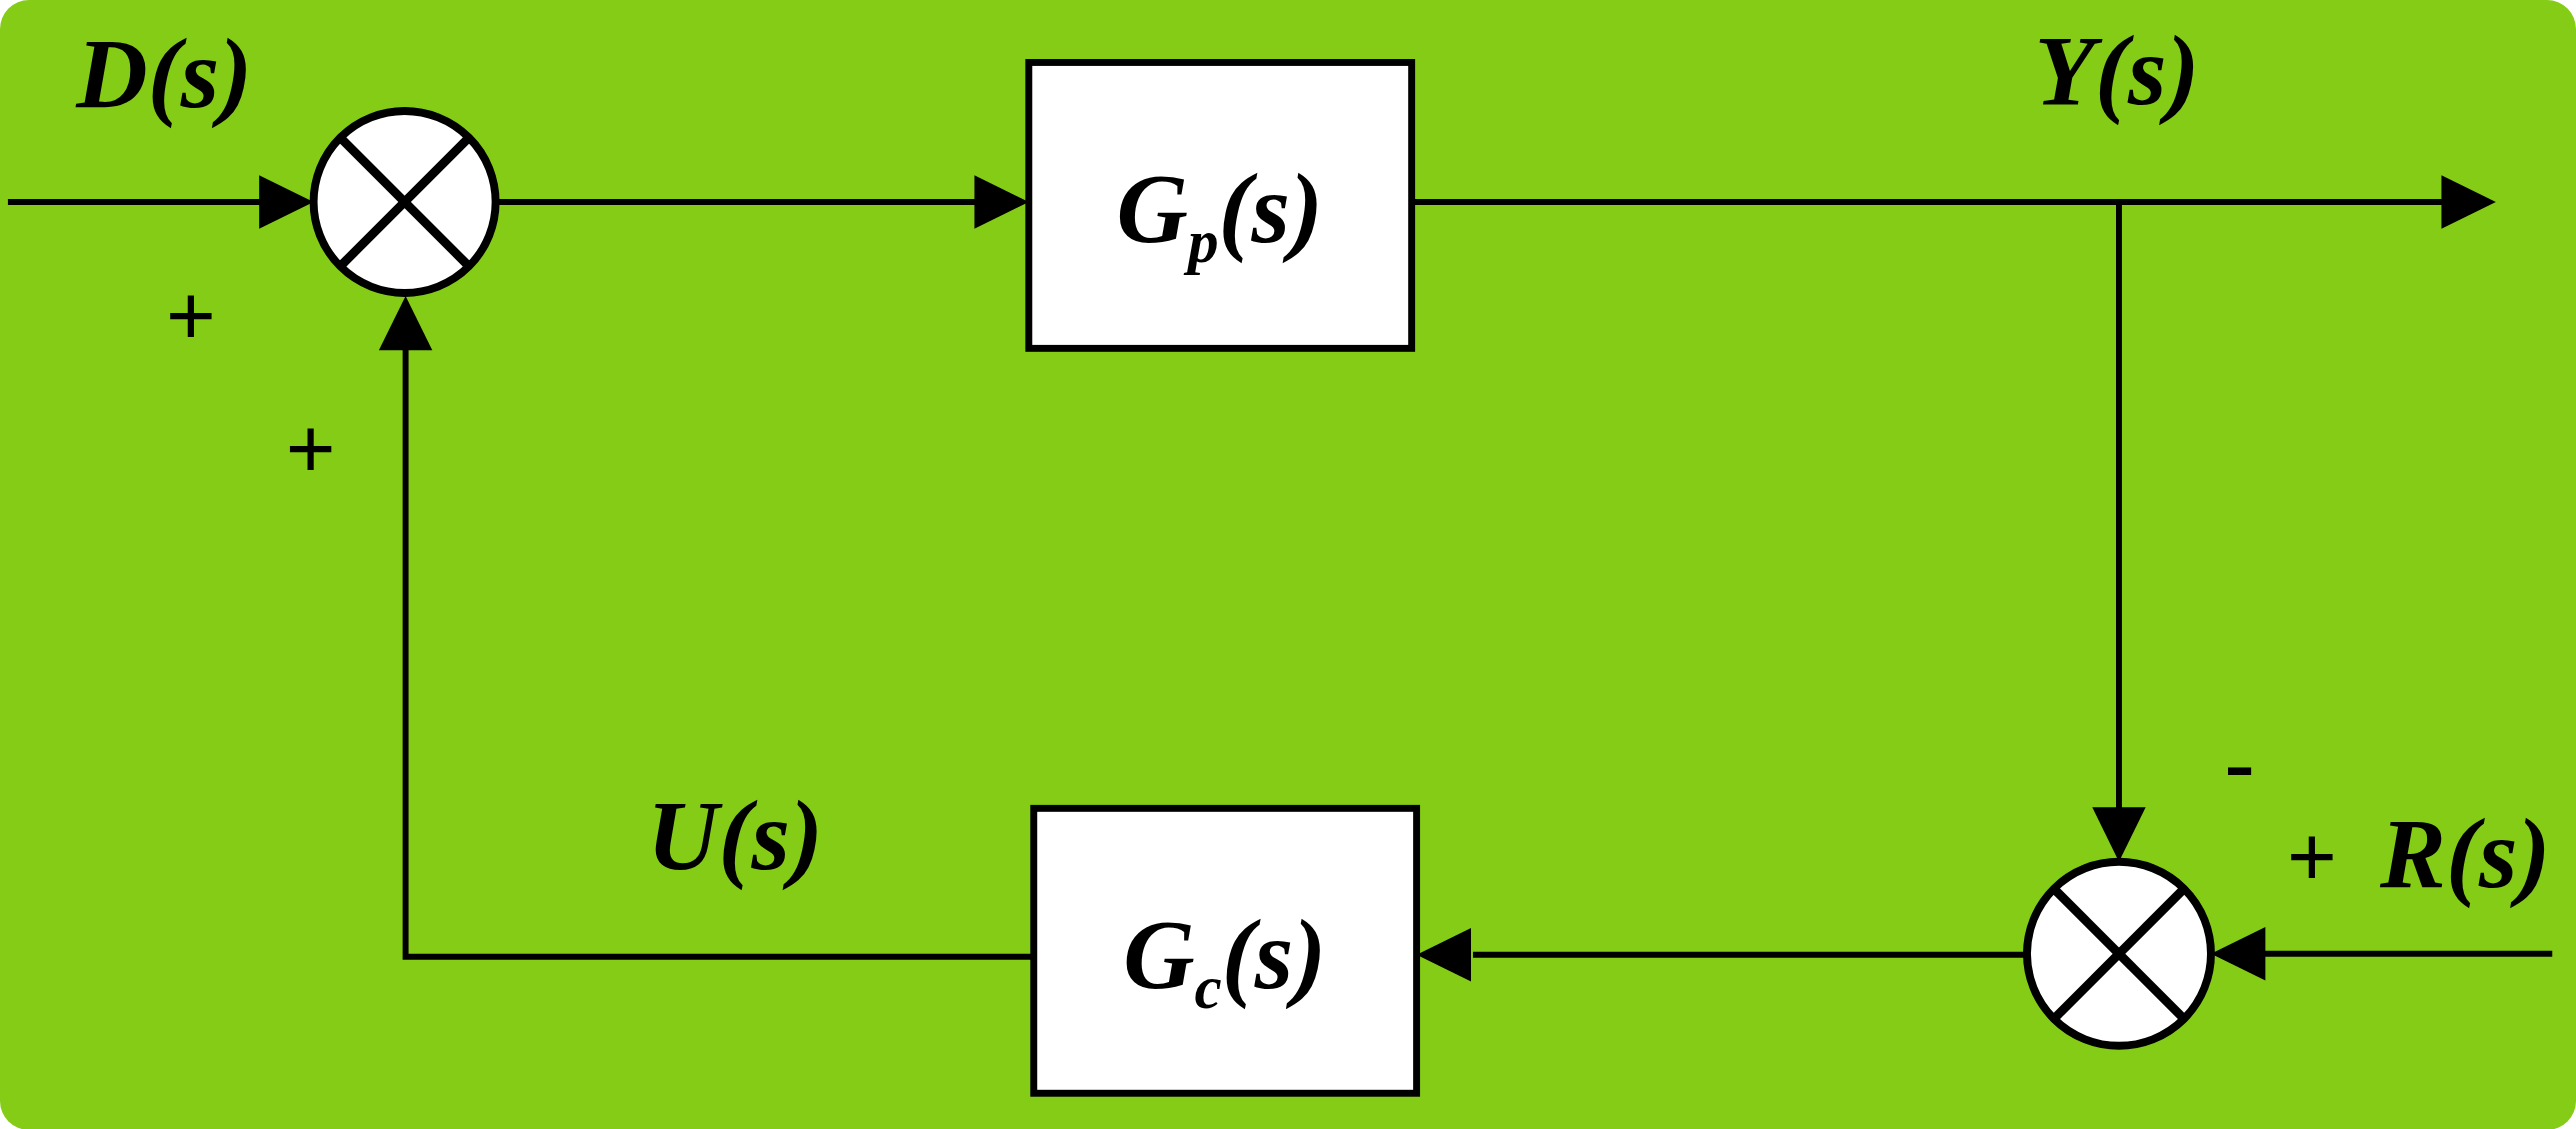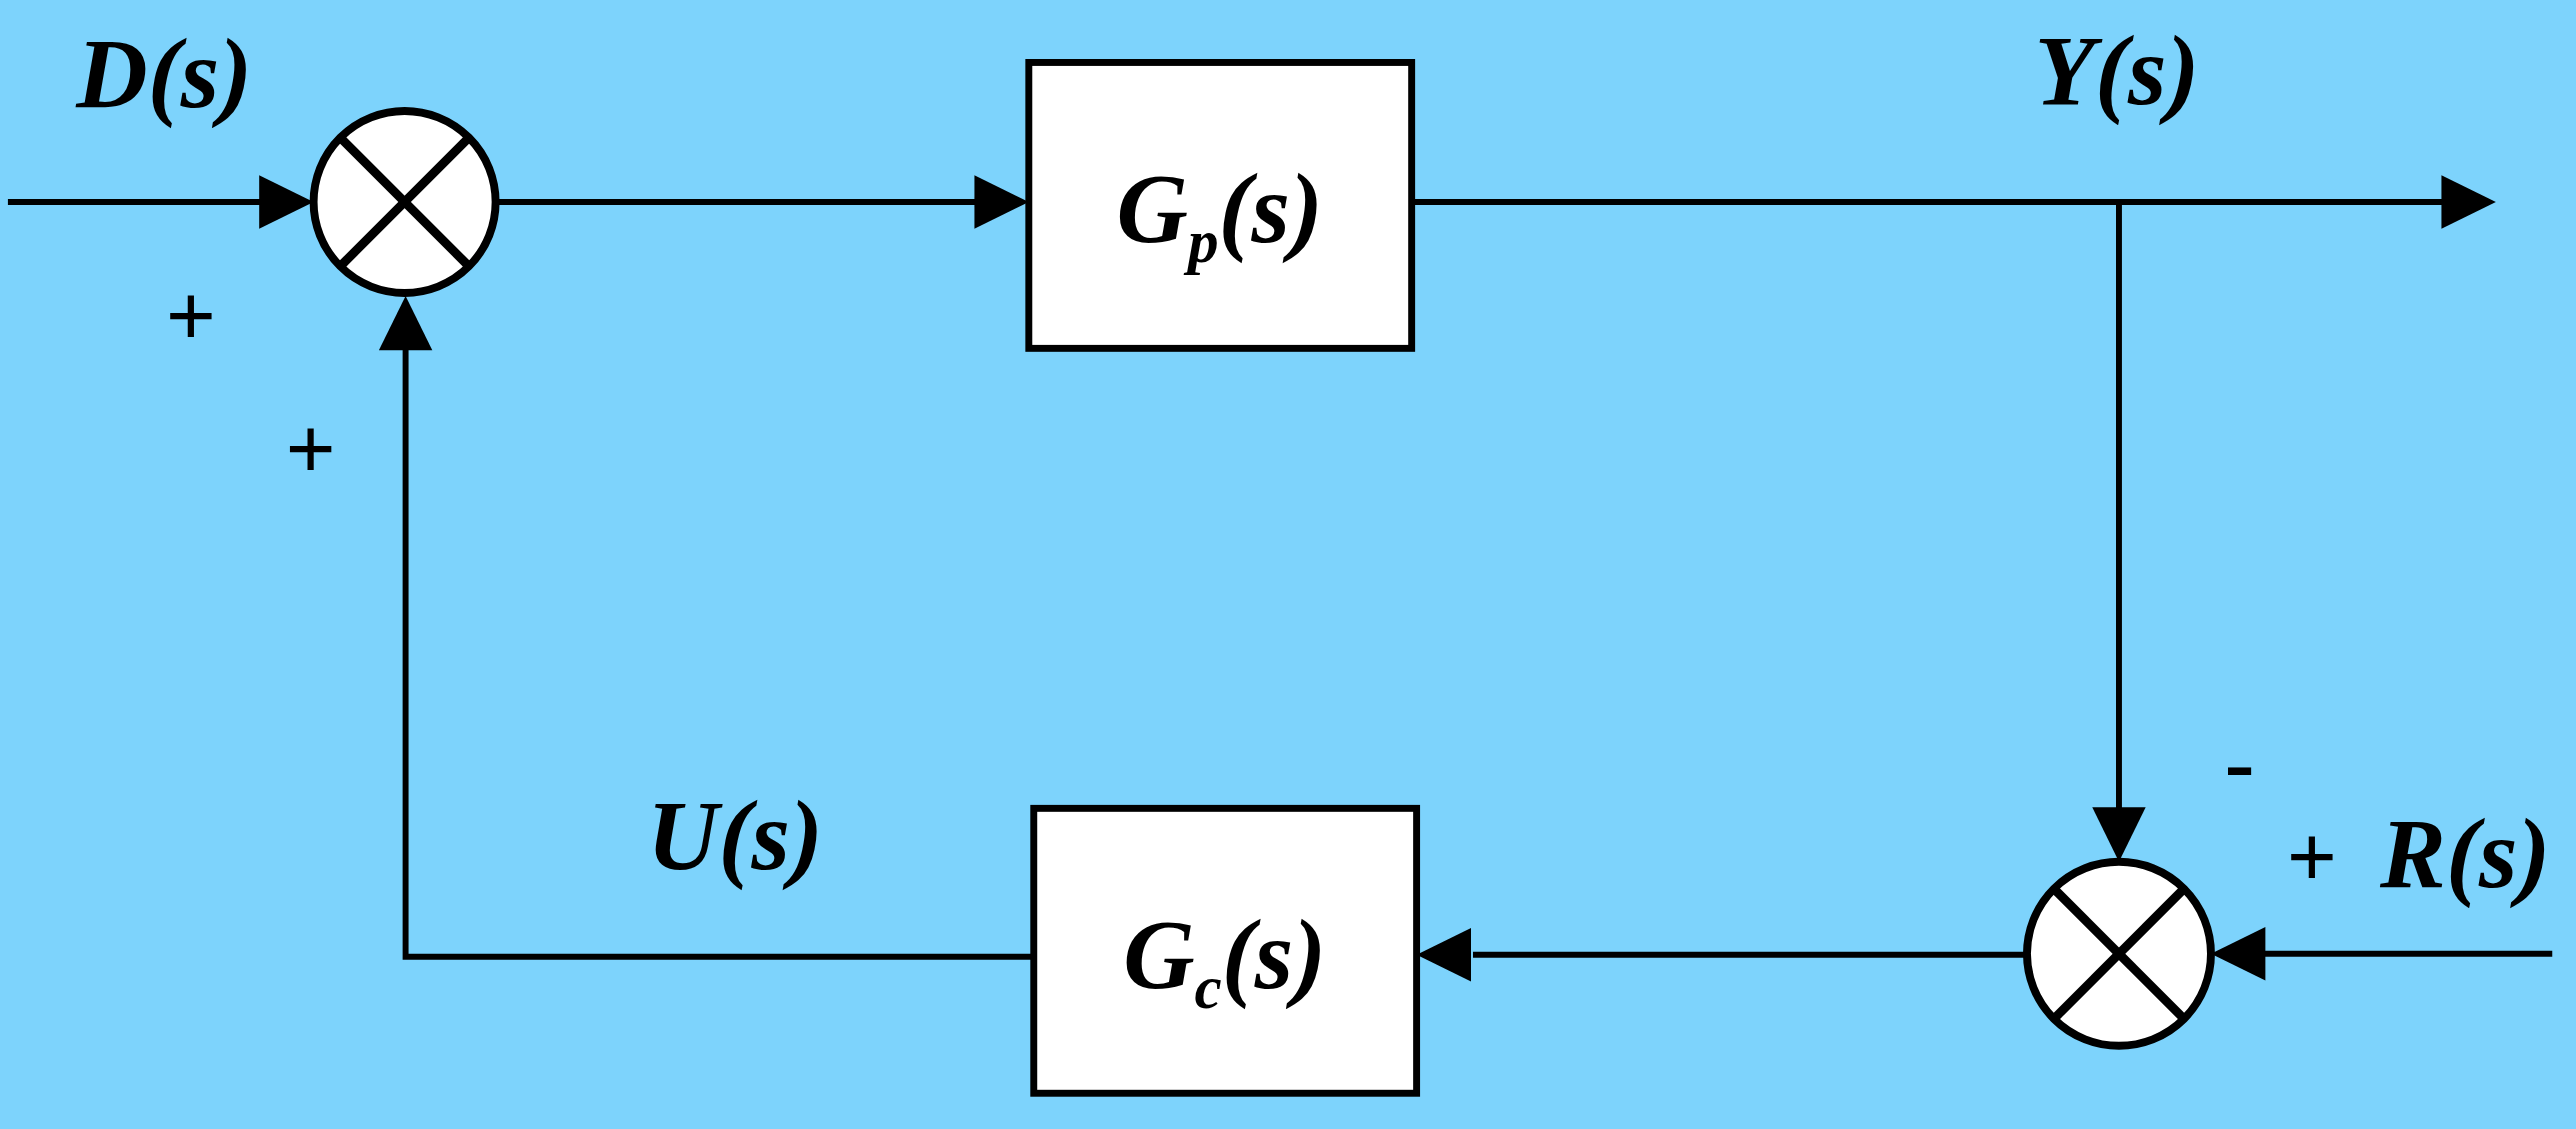--- a/index.html
+++ b/index.html
@@ -3,22 +3,23 @@
 <meta charset="utf-8">
 <style>
   html, body {
     margin: 0;
     padding: 0;
     background: #ffffff;
   }
   .diagram-wrap {
     width: 2576px;
     height: 1130px;
-    background: #7dd3fc;
+    background: #84cc16;
     position: relative;
+    border-radius: 29px;
   }
   svg { display: block; }
   .wire {
     fill: none;
     stroke: #000000;
     stroke-width: 6;
   }
   .junction-circle {
     fill: #ffffff;
     stroke: #000000;

